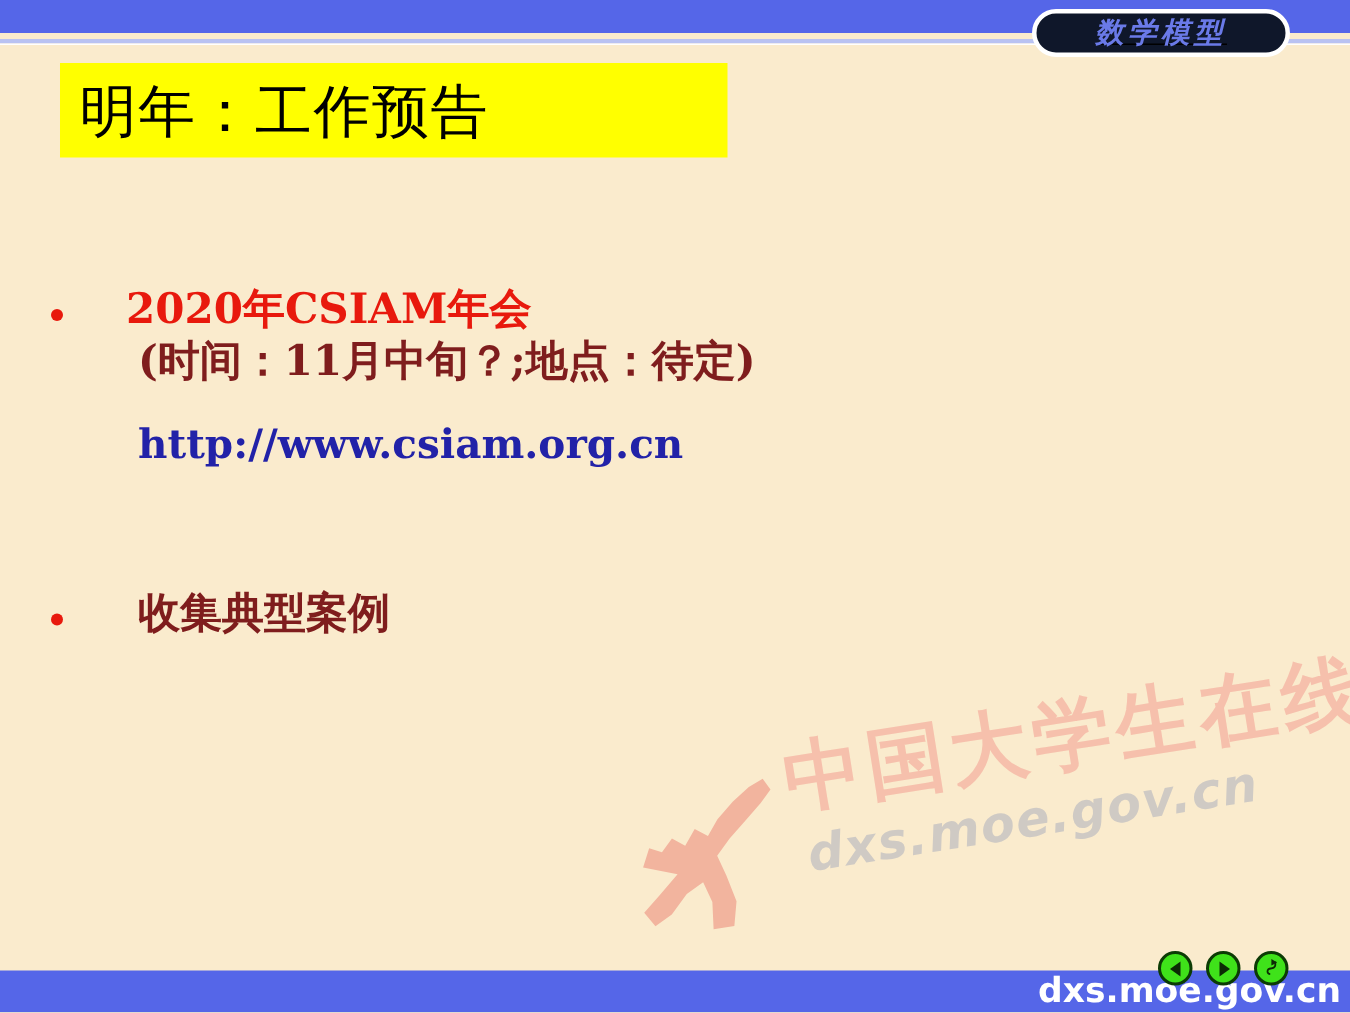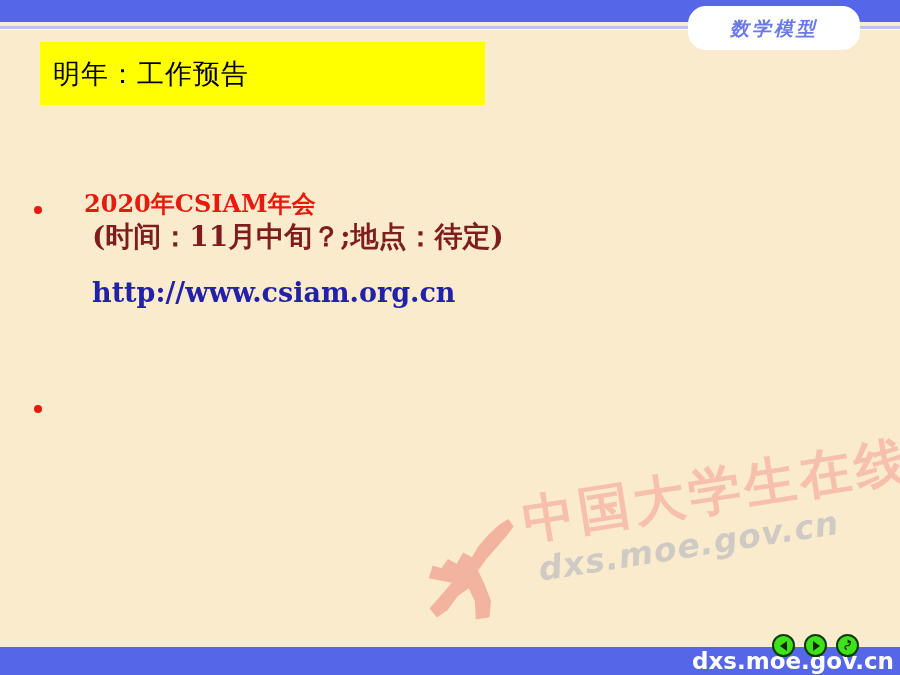--- a/index.html
+++ b/index.html
@@ -49,29 +49,30 @@
     background: #ffffff;
     z-index: 2;
   }
 
   
   .badge {
     position: absolute;
     left: 688px;
     top: 6px;
     width: 172px;
-    height: 44px;
+    height: 32px;
     border: 3px solid #ffffff;
     border-radius: 18px;
-    background: #ffffff;
+    background: #0f172a;
     box-sizing: border-box;
     z-index: 5;
     display: flex;
     align-items: center;
     justify-content: center;
+    text-decoration: underline;
   }
   .badge-text {
     font-family: "DejaVu Serif", "Liberation Serif", serif;
     font-style: italic;
     font-weight: bold;
     font-size: 19px;
     color: #6a7ae8;
     letter-spacing: 3px;
     white-space: nowrap;
     line-height: 1;
@@ -84,21 +85,21 @@
     top: 42px;
     width: 445px;
     height: 63px;
     background: #ffff00;
     z-index: 4;
     display: flex;
     align-items: center;
   }
   .title-text {
     font-family: "DejaVu Sans", "Liberation Sans", sans-serif;
-    font-size: 27px;
+    font-size: 38px;
     color: #000000;
     padding-left: 13px;
     letter-spacing: 1px;
     white-space: nowrap;
     line-height: 1;
   }
 
   
   .content {
     position: absolute;
@@ -127,21 +128,21 @@
 
   .line {
     white-space: nowrap;
     line-height: 1.0;
     padding-left: 52px;
   }
 
   .line-red {
     font-family: "DejaVu Serif", "Liberation Serif", serif;
     font-weight: bold;
-    font-size: 24px;
+    font-size: 28px;
     color: #e8190d;
     margin-bottom: 7px;
   }
   .line-black {
     font-family: "DejaVu Serif", "Liberation Serif", serif;
     font-weight: bold;
     font-size: 28px;
     color: #7f1d1d;
     margin-bottom: 7px;
   }
@@ -270,20 +271,21 @@
 
     <div class="bullet-block first">
       <span class="bullet-dot"></span>
       <div class="line line-red">2020年CSIAM年会</div>
       <div class="line line-black line-indent">(时间：11月中旬？;地点：待定)</div>
       <div class="line line-blue line-indent">http://www.csiam.org.cn</div>
     </div>
 
     <div class="bullet-block second">
       <span class="bullet-dot"></span>
+      <div class="line line-black line-indent">收集典型案例</div>
     </div>
 
   </div>
 
   <div class="watermark">
     <svg class="wm-figure" viewBox="0 0 120 105">
       <path d="M8 52 L14 40 L22 44 L30 36 L38 42 L46 32 L54 38 L62 28 L74 18
                L86 10 L96 6 L100 14 L92 22 L80 32 L68 42 L58 52
                L62 66 L66 84 L62 100 L48 100 L50 82 L46 68
                L34 74 L22 86 L10 92 L4 82 L16 72 L30 60 Z" fill="#f2b49e"></path>

